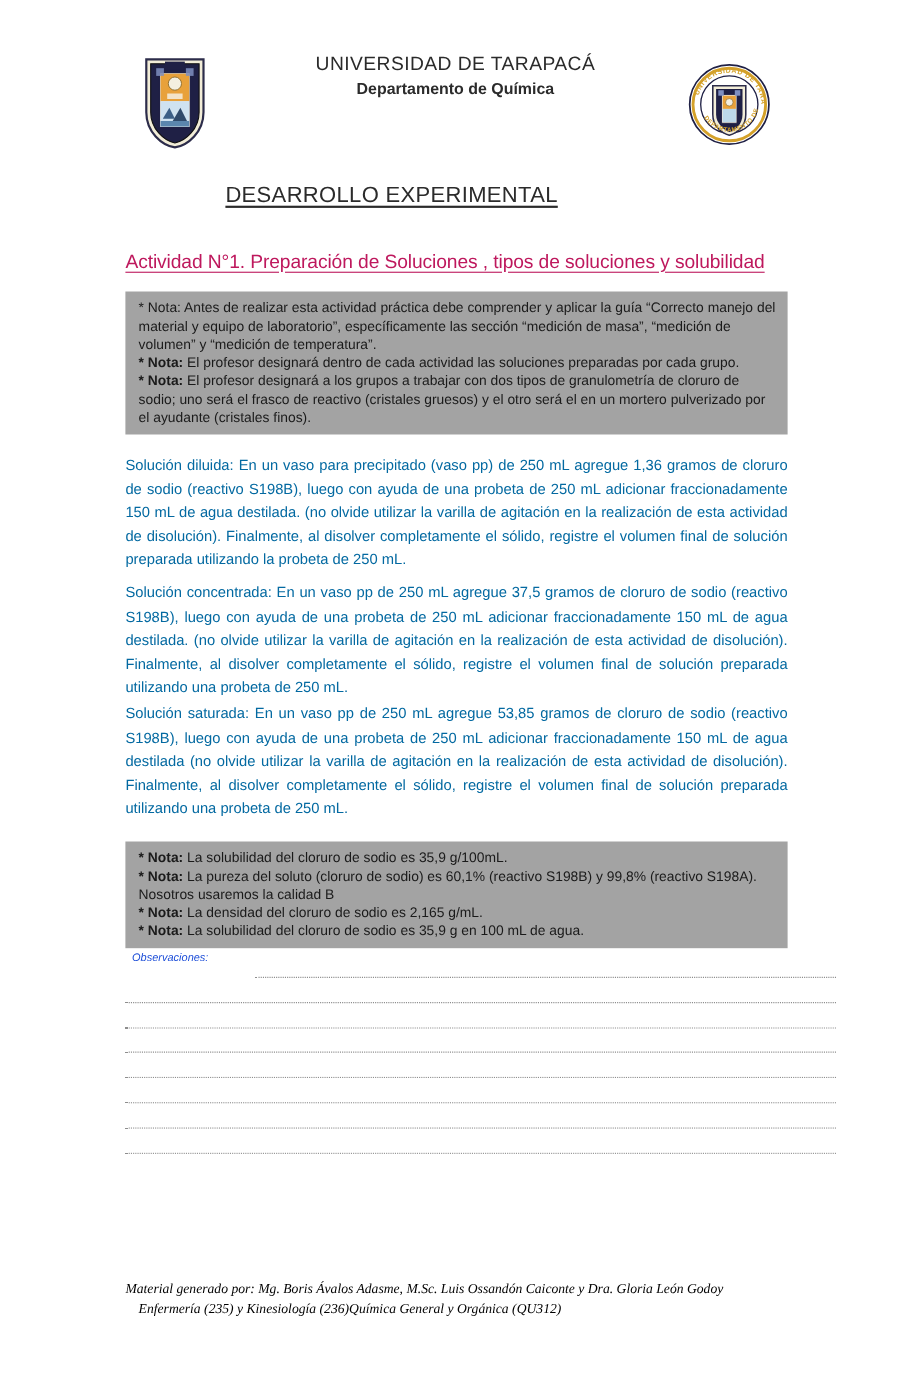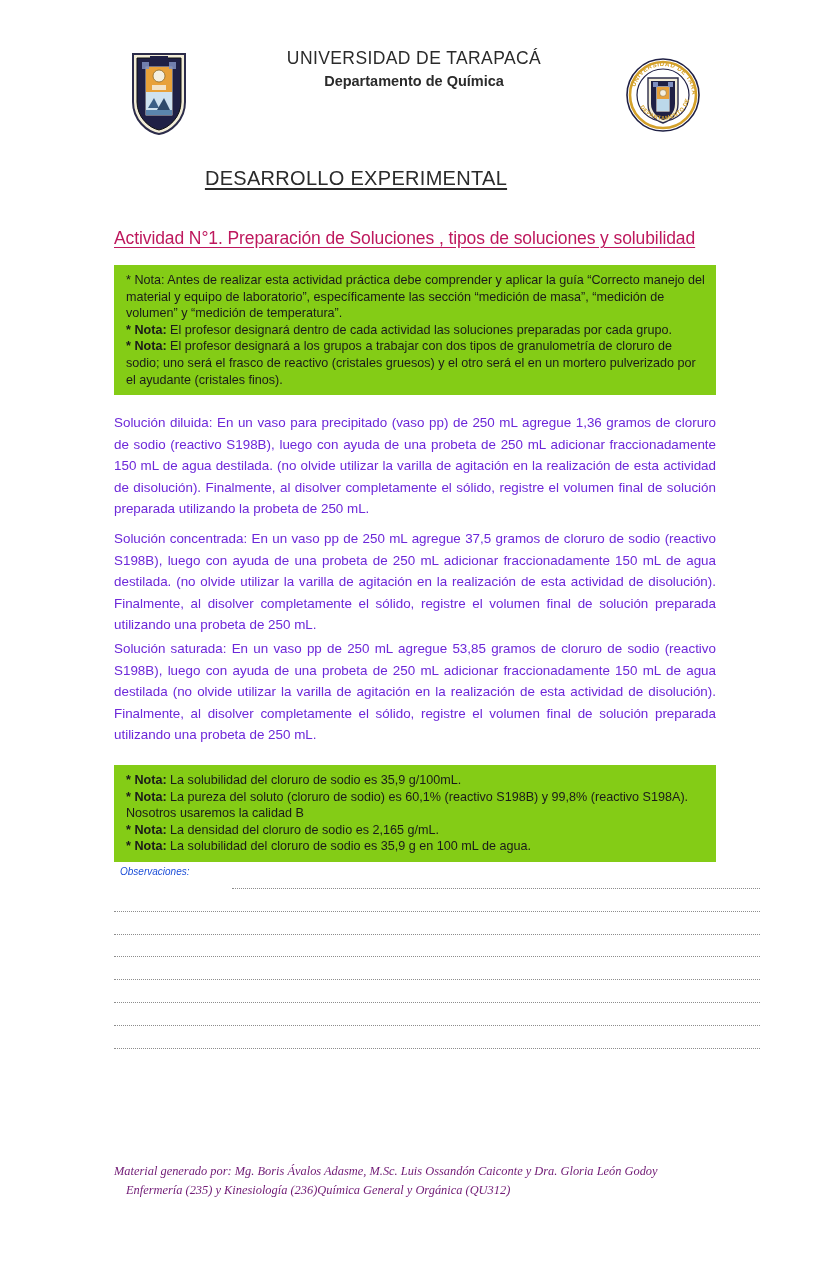--- a/index.html
+++ b/index.html
@@ -94,39 +94,39 @@
     text-decoration: underline;
     text-underline-offset: 3px;
     white-space: nowrap;
   }
 
   
   .note-box {
     position: absolute;
     left: 114px;
     width: 602px;
-    background: #84cc16;
+    background: #a3a3a3;
     padding: 7px 10px 7px 12px;
     font-size: 12.6px;
     line-height: 16.6px;
     color: #1a1a1a;
   }
   #note-box-1 { top: 265px; }
   #note-box-2 { top: 765px; }
   .note-line { display: block; }
   .note-line b { font-weight: 700; }
 
   
   .para {
     position: absolute;
     left: 114px;
     width: 602px;
     font-size: 13.4px;
     line-height: 21.6px;
-    color: #6d28d9;
+    color: #0369a1;
     text-align: justify;
   }
   #para-diluida    { top: 412px; }
   #para-concentrada{ top: 528px; }
   #para-saturada   { top: 638px; }
 
   
   .obs-wrap {
     position: absolute;
     left: 114px; top: 866px;
@@ -151,21 +151,21 @@
   .obs-line-full { left: 0px; width: 646px; }
 
   
   .footer {
     position: absolute;
     left: 114px; top: 1162px;
     width: 620px;
     font-family: "Liberation Serif", serif;
     font-style: italic;
     font-size: 12.4px;
-    color: #701a75;
+    color: #000000;
     line-height: 19px;
   }
   .footer-row1 { display: block; }
   .footer-row2 {
     display: flex;
     justify-content: flex-start;
     padding-left: 12px;
     padding-right: 8px;
   }
 </style>

